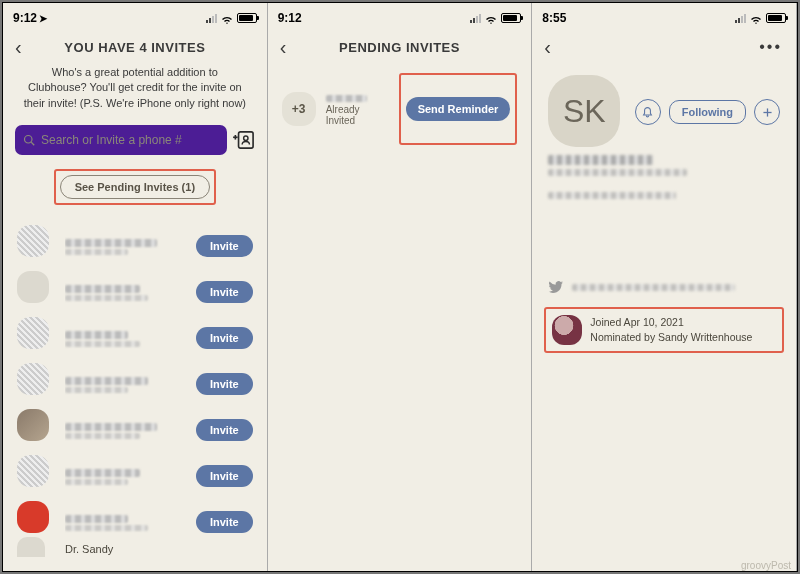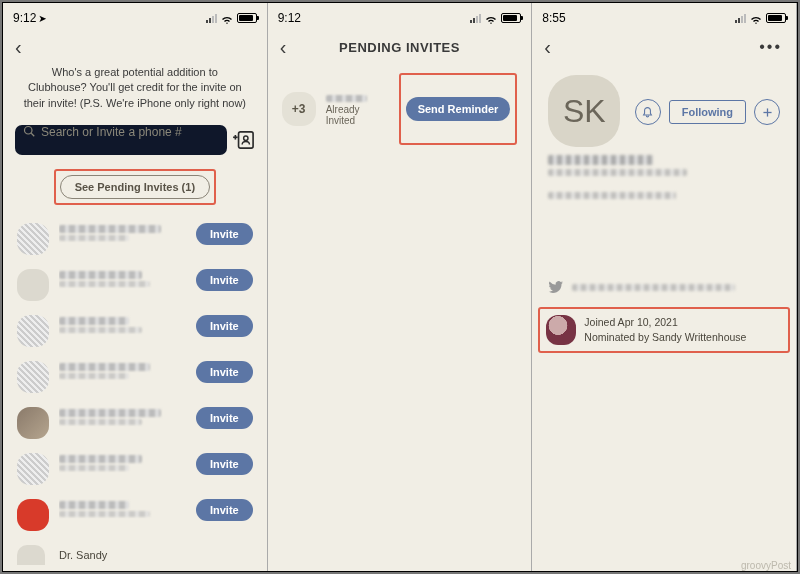--- a/index.html
+++ b/index.html
@@ -1,72 +1,72 @@
 <!DOCTYPE html>
 <html><head>
 <meta charset="utf-8">
 <style>
   *{box-sizing:border-box;margin:0;padding:0;font-family:-apple-system,BlinkMacSystemFont,sans-serif}
   body{background:#777;display:flex;justify-content:center;align-items:center;height:574px;width:800px}
   .frame{width:796px;height:570px;background:#f1eee5;border:1px solid #000;display:flex;position:relative}
   .panel{flex:1;border-right:1px solid #aaa;position:relative;overflow:hidden}
   .panel:last-child{border-right:none}
-  .status{display:flex;justify-content:flex-start;align-items:center;padding:6px 10px 2px;height:26px;font-size:12px;font-weight:400;color:#000}
+  .status{display:flex;justify-content:flex-start;align-items:center;padding:6px 10px 2px;height:26px;font-size:12px;font-weight:700;color:#000}
   .status .right{display:flex;gap:4px;align-items:center}
   .sigbars{display:inline-flex;gap:1px;align-items:flex-end}
   .sigbars span{width:2px;background:#444;display:inline-block}
   .sigbars span:nth-child(1){height:3px}
   .sigbars span:nth-child(2){height:5px}
   .sigbars span:nth-child(3){height:7px;background:#bbb}
   .sigbars span:nth-child(4){height:9px;background:#bbb}
   .wifi{width:12px;height:9px;position:relative}
   .wifi svg{width:12px;height:9px}
   .batt{width:20px;height:10px;border:1px solid #000;border-radius:2px;position:relative}
   .batt::after{content:"";position:absolute;right:-3px;top:2px;width:2px;height:4px;background:#000;border-radius:0 1px 1px 0}
   .batt .fill{position:absolute;left:1px;top:1px;bottom:1px;width:14px;background:#000;border-radius:1px}
   .nav{display:flex;align-items:center;padding:6px 12px;height:36px;position:relative}
   .back{font-size:20px;color:#3a3a3a;width:20px;cursor:pointer}
   .title{position:absolute;left:0;right:0;text-align:center;font-size:13px;font-weight:700;letter-spacing:.5px;color:#3a3a3a}
   .dots{position:absolute;right:14px;font-size:16px;letter-spacing:2px;color:#3a3a3a;cursor:pointer}
   .subtitle{font-size:11px;text-align:center;color:#3a3a3a;padding:0 20px 14px;line-height:1.4}
   .searchrow{display:flex;align-items:center;gap:6px;padding:0 12px 10px}
-  .search{flex:1;background:#0f172a;border-radius:7px;height:30px;display:flex;align-items:flex-start;padding:0 8px;font-size:12px;color:#8a8779;gap:6px}
+  .search{flex:1;background:#4c1d95;border-radius:7px;height:30px;display:flex;align-items:center;padding:0 8px;font-size:12px;color:#8a8779;gap:6px}
   .search svg{width:12px;height:12px}
   .addct{width:22px;height:22px;display:flex;align-items:center;justify-content:center}
   .addct svg{width:22px;height:20px}
   .pendingrow{text-align:center;padding:4px 0 12px}
   .pillbtn{display:inline-block;border:1.5px solid #8a8477;border-radius:16px;padding:5px 14px;font-size:11px;font-weight:600;color:#595347;background:transparent}
   .hl{border:2px solid #e0604c;border-radius:3px}
   .hlwrap{display:inline-block;padding:4px}
-  .contact{display:flex;align-items:flex-start;padding:6px 14px;height:46px;gap:10px}
+  .contact{display:flex;align-items:flex-end;padding:6px 14px;height:46px;gap:16px}
   .avatar{width:32px;height:32px;border-radius:13px;background:#dcd9cf;flex-shrink:0}
   .avatar.pix{background:linear-gradient(45deg,#ccc 25%,#eee 25%,#eee 50%,#ccc 50%,#ccc 75%,#eee 75%);background-size:6px 6px}
   .avatar.red{background:#d83a2a}
   .avatar.photo{background:linear-gradient(135deg,#8a7a6a,#b5a58f)}
   .cinfo{flex:1;overflow:hidden}
   .blurline{height:8px;background:repeating-linear-gradient(90deg,#bbb 0 6px,#ddd 6px 10px);border-radius:2px;margin:2px 0;filter:blur(1px)}
   .blurline.w1{width:80%}.blurline.w2{width:65%}.blurline.w3{width:55%}.blurline.w4{width:72%}.blurline.sm{height:6px;opacity:.7}
   .invitebtn{background:#5c76a5;color:#fff;font-size:11px;font-weight:700;border:none;border-radius:14px;padding:5px 14px;cursor:pointer}
   .reminderbtn{background:#5c76a5;color:#fff;font-size:11px;font-weight:700;border:none;border-radius:15px;padding:6px 12px;cursor:pointer}
   .plusav{width:34px;height:34px;border-radius:14px;background:#e4e1d6;display:flex;align-items:center;justify-content:center;font-size:12px;font-weight:700;color:#5a5547;flex-shrink:0}
   .pendrow{display:flex;align-items:center;padding:8px 14px;gap:10px}
   .pendinfo{flex:1}
   .already{font-size:10px;color:#6b665a}
   .profilehdr{padding:10px 16px}
   .sk{width:72px;height:72px;border-radius:28px;background:#d9d5c8;display:flex;align-items:center;justify-content:center;font-size:32px;font-weight:500;color:#6b665a;margin-bottom:10px}
   .actionrow{display:flex;gap:8px;justify-content:flex-end;margin-top:-58px;margin-bottom:30px;align-items:center}
   .ringbtn{width:26px;height:26px;border:1.5px solid #5c76a5;border-radius:50%;display:flex;align-items:center;justify-content:center;color:#5c76a5;cursor:pointer}
   .ringbtn svg{width:13px;height:13px}
-  .followbtn{border:1.5px solid #5c76a5;color:#5c76a5;background:transparent;font-size:11px;font-weight:700;border-radius:3px;padding:5px 12px;cursor:pointer}
+  .followbtn{border:1.5px solid #5c76a5;color:#5c76a5;background:transparent;font-size:11px;font-weight:700;border-radius:10px;padding:5px 12px;cursor:pointer}
   .pblur{height:10px;background:repeating-linear-gradient(90deg,#aaa 0 5px,#ddd 5px 9px);filter:blur(1.5px);border-radius:2px;margin:4px 0}
   .pblur.wA{width:45%}.pblur.wB{width:60%}.pblur.wC{width:55%}.pblur.sm{height:7px;opacity:.7}
   .gap{height:60px}
   .socialrow{display:flex;align-items:center;gap:8px;padding:6px 16px}
   .socialrow .ic{width:16px;height:16px}
-  .joinedbox{margin:6px 6px;padding:6px;display:flex;gap:8px;align-items:center}
+  .joinedbox{margin:6px 12px;padding:6px;display:flex;gap:8px;align-items:center}
   .jav{width:30px;height:30px;border-radius:12px;background:radial-gradient(circle at 40% 35%,#caa 0 35%,#734 36% 100%);flex-shrink:0}
   .jtxt{font-size:10.5px;color:#4a463c;line-height:1.4}
   .jtxt b{font-weight:400}
   .watermark{position:absolute;bottom:0;right:6px;font-size:10px;color:#bdb9ad}
   .lastname{font-size:11px;color:#4a463c;padding-left:4px;white-space:nowrap}
 </style>
 </head>
 <body>
 
 <div class="frame">
@@ -86,20 +86,21 @@
         <span class="wifi"><svg viewBox="0 0 12 9">
               <path d="M6 8 L7 7 A1.4 1.4 0 0 0 5 7 Z M3 5 A4.2 4.2 0 0 1 9 5 L8 6 A2.8 2.8 0 0 0 4 6 Z M1 3 A7 7 0 0 1 11 3 L10 4 A5.6 5.6 0 0 0 2 4 Z" fill="#000"></path>
             </svg></span>
         <span class="batt">
             <span class="fill"></span>
           </span>
       </span>
     </div>
     <div class="nav">
       <span class="back">‹</span>
+      <span class="title">YOU HAVE 4 INVITES</span>
     </div>
     <div class="subtitle">Who's a great potential addition to Clubhouse? You'll get credit for the invite on their invite! (P.S. We're iPhone only right now)</div>
     <div class="searchrow">
       <div class="search">
         <svg viewBox="0 0 16 16">
             <circle cx="7" cy="7" r="5" stroke="#8a8779" stroke-width="1.6" fill="none"></circle>
             <line x1="11" y1="11" x2="15" y2="15" stroke="#8a8779" stroke-width="1.6"></line>
           </svg>
         <span>Search or Invite a phone #</span>
       </div>

